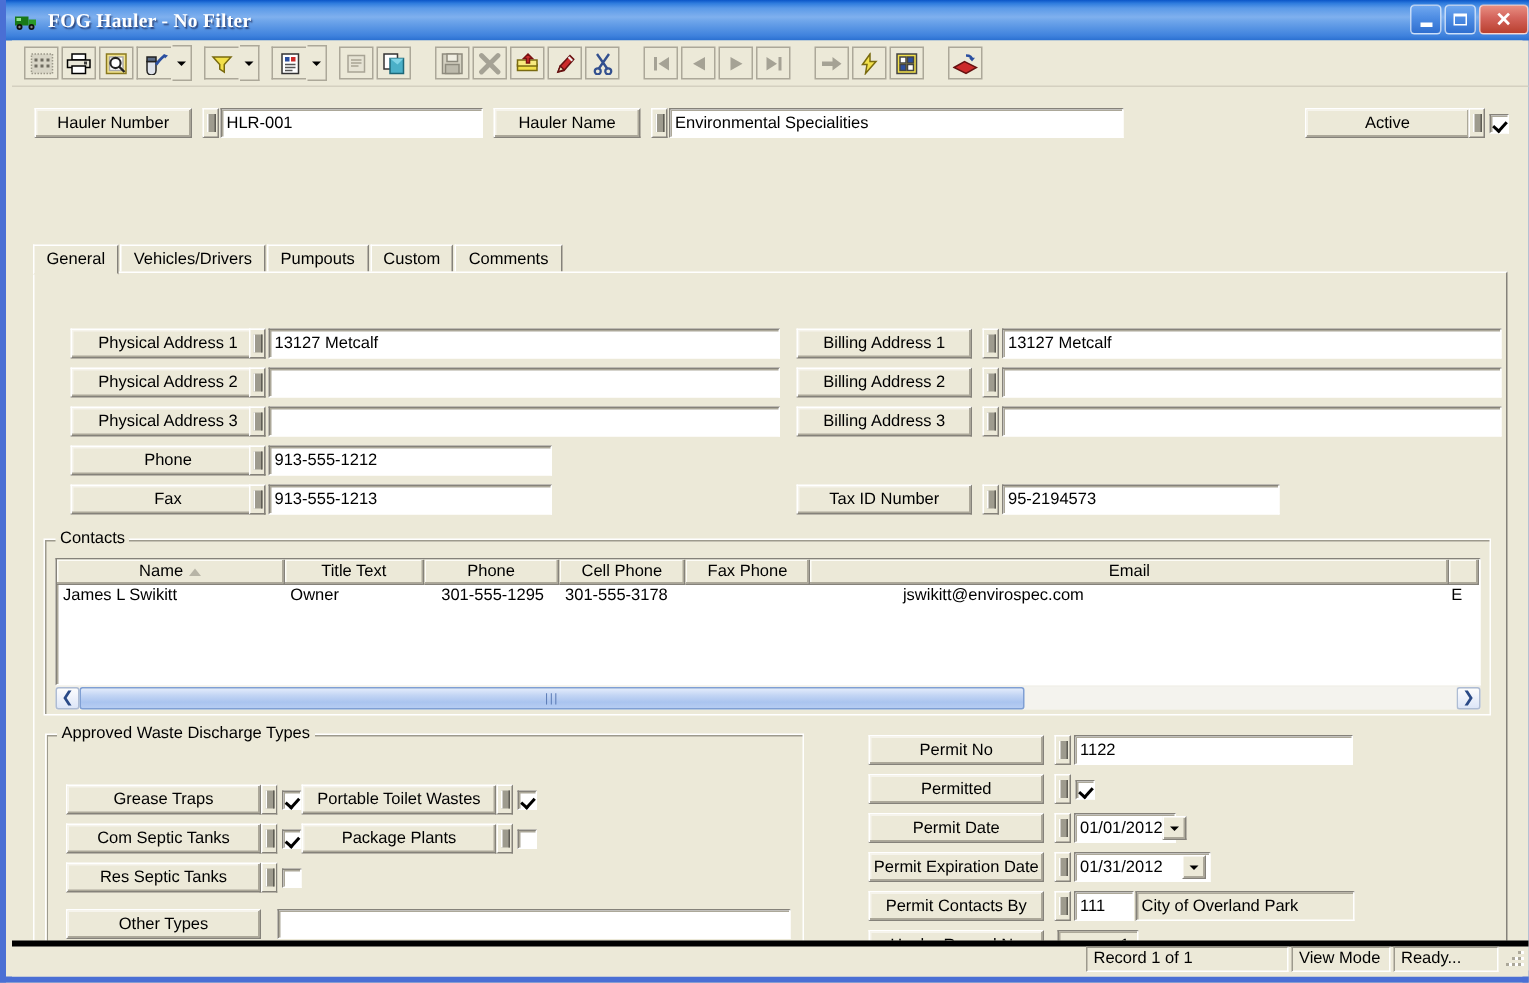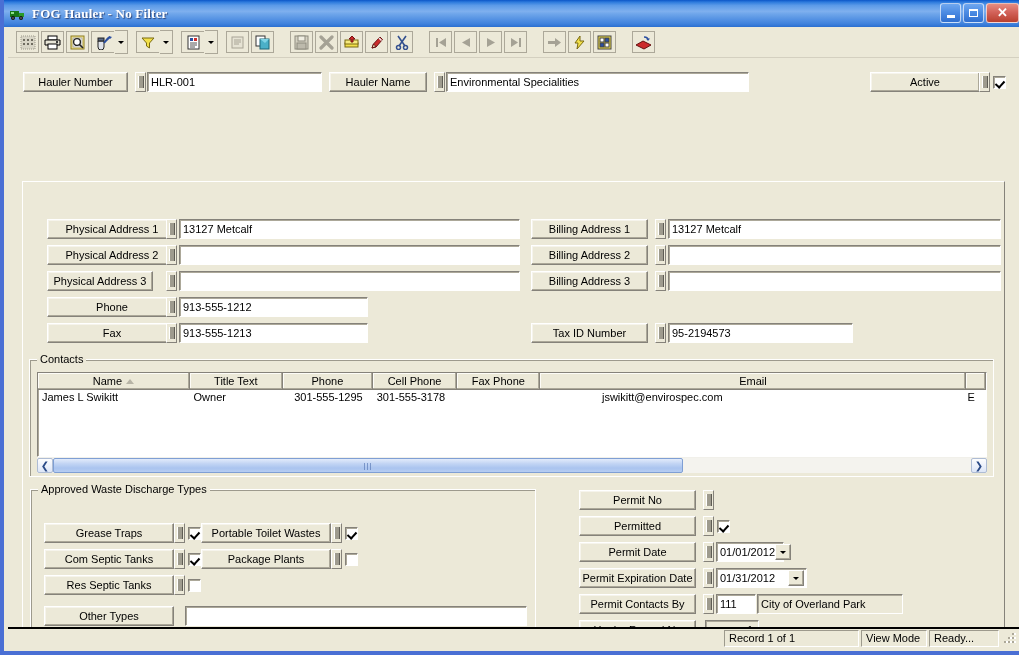--- a/index.html
+++ b/index.html
@@ -335,21 +335,21 @@
     display: flex; align-items: center; justify-content: center;
     cursor: default;
   }
   .hs-grip { font-size: 8px; color: #5878b4; letter-spacing: 1px; }
 
   
   #statusbar {
     position: absolute; left: 4px; bottom: 4px;
     width: 1011px; height: 20px;
     background: #ece9d8;
-    border-top: 2px solid #000000;
+    border-top: 4px solid #000000;
     box-sizing: border-box;
     display: flex; align-items: center; justify-content: flex-end;
   }
   .sb-panel {
     box-sizing: border-box;
     height: 17px;
     margin-right: 2px;
     border: 1px solid;
     border-color: #9d9a8d #ffffff #ffffff #9d9a8d;
     display: flex; align-items: center;
@@ -610,37 +610,54 @@
 
       <div class="lblbtn" style="position:absolute;left:862px;top:0;width:110px">Active</div>
       <div class="pinbar" style="position:absolute;left:971px;top:0">
           <i></i>
         </div>
       <div class="cbox" style="position:absolute;left:982px;top:0">
         <span class="on"></span>
       </div>
     </div>
 
+    <div id="tabstrip">
+      <div class="tab active">
+        <span>General</span>
+      </div>
+      <div class="tab">
+        <span>Vehicles/Drivers</span>
+      </div>
+      <div class="tab">
+        <span>Pumpouts</span>
+      </div>
+      <div class="tab">
+        <span>Custom</span>
+      </div>
+      <div class="tab">
+        <span>Comments</span>
+      </div>
+    </div>
 
     <div id="tabpanel">
 
       <div class="lblbtn" style="position:absolute;left:24px;top:37px;width:130px">Physical Address 1</div>
       <div class="pinbar" style="position:absolute;left:143px;top:37px"></div>
       <div class="pinbar" style="position:absolute;left:143px;top:37px">
           <i></i>
         </div>
       <div class="txtfield" style="position:absolute;left:156px;top:37px;width:341px">13127 Metcalf</div>
 
       <div class="lblbtn" style="position:absolute;left:24px;top:63px;width:130px">Physical Address 2</div>
       <div class="pinbar" style="position:absolute;left:143px;top:63px">
           <i></i>
         </div>
       <div class="txtfield" style="position:absolute;left:156px;top:63px;width:341px"></div>
 
-      <div class="lblbtn" style="position:absolute;left:24px;top:89px;width:106px">Physical Address 3</div>
+      <div class="lblbtn" style="position:absolute;left:24px;top:89px;width:130px">Physical Address 3</div>
       <div class="pinbar" style="position:absolute;left:143px;top:89px">
           <i></i>
         </div>
       <div class="txtfield" style="position:absolute;left:156px;top:89px;width:341px"></div>
 
       <div class="lblbtn" style="position:absolute;left:24px;top:115px;width:130px">Phone</div>
       <div class="pinbar" style="position:absolute;left:143px;top:115px">
           <i></i>
         </div>
       <div class="txtfield" style="position:absolute;left:156px;top:115px;width:189px">913-555-1212</div>
@@ -757,20 +774,21 @@
           <span></span>
         </div>
 
       <div class="lblbtn" style="position:absolute;left:21px;top:424px;width:130px">Other Types</div>
       <div class="txtfield" style="position:absolute;left:162px;top:424px;width:342px"></div>
 
       <div class="lblbtn" style="position:absolute;left:556px;top:308px;width:117px">Permit No</div>
       <div class="pinbar" style="position:absolute;left:680px;top:308px">
           <i></i>
         </div>
+      <div class="txtfield" style="position:absolute;left:693px;top:308px;width:186px">1122</div>
 
       <div class="lblbtn" style="position:absolute;left:556px;top:334px;width:117px">Permitted</div>
       <div class="pinbar" style="position:absolute;left:680px;top:334px">
           <i></i>
         </div>
       <div class="cbox" style="position:absolute;left:691px;top:334px">
           <span class="on"></span>
         </div>
 
       <div class="lblbtn" style="position:absolute;left:556px;top:360px;width:117px">Permit Date</div>

